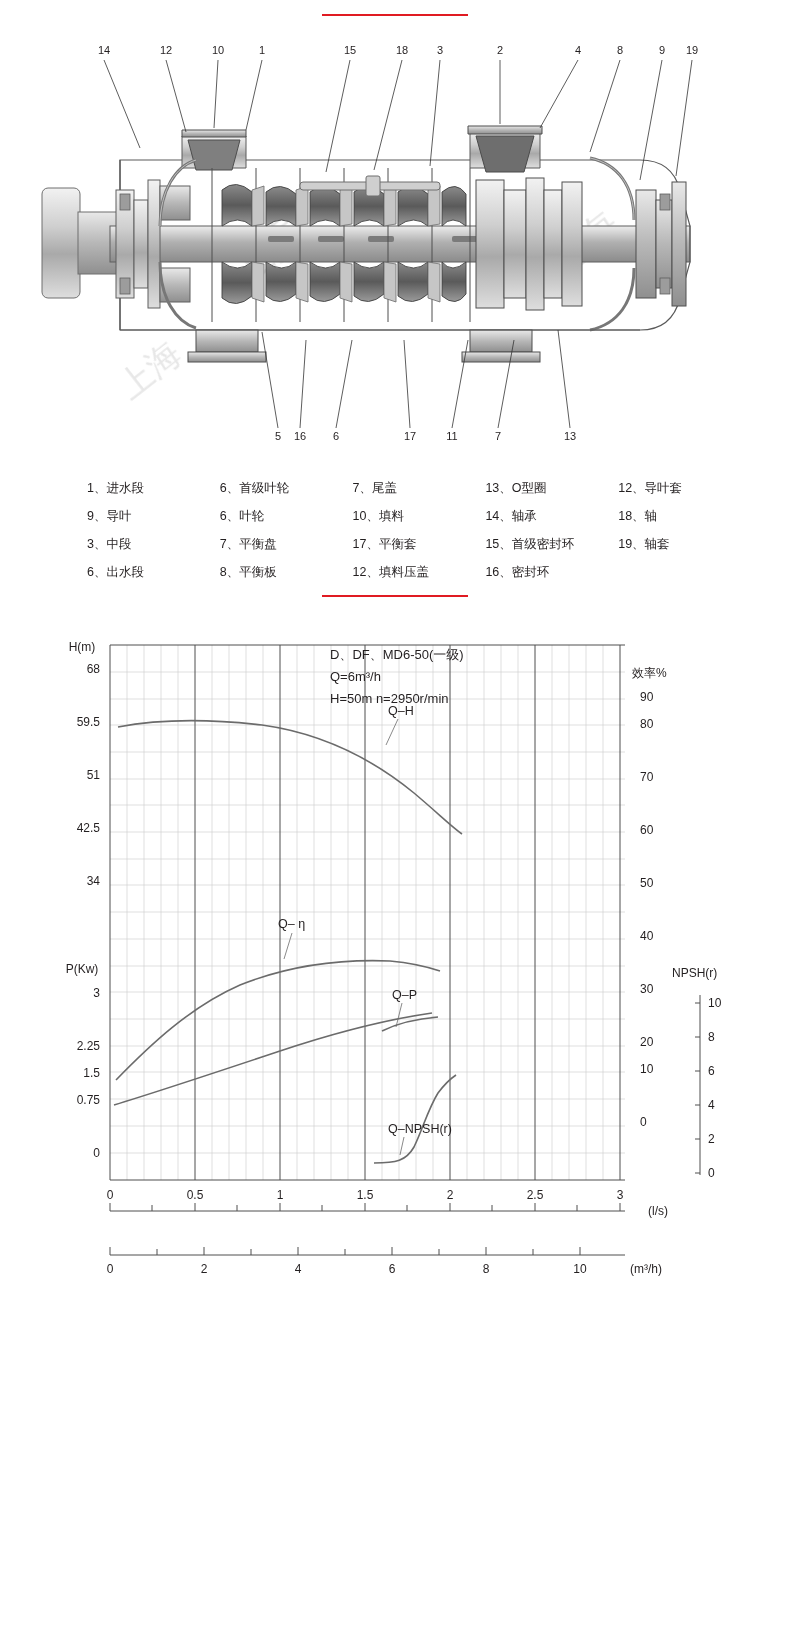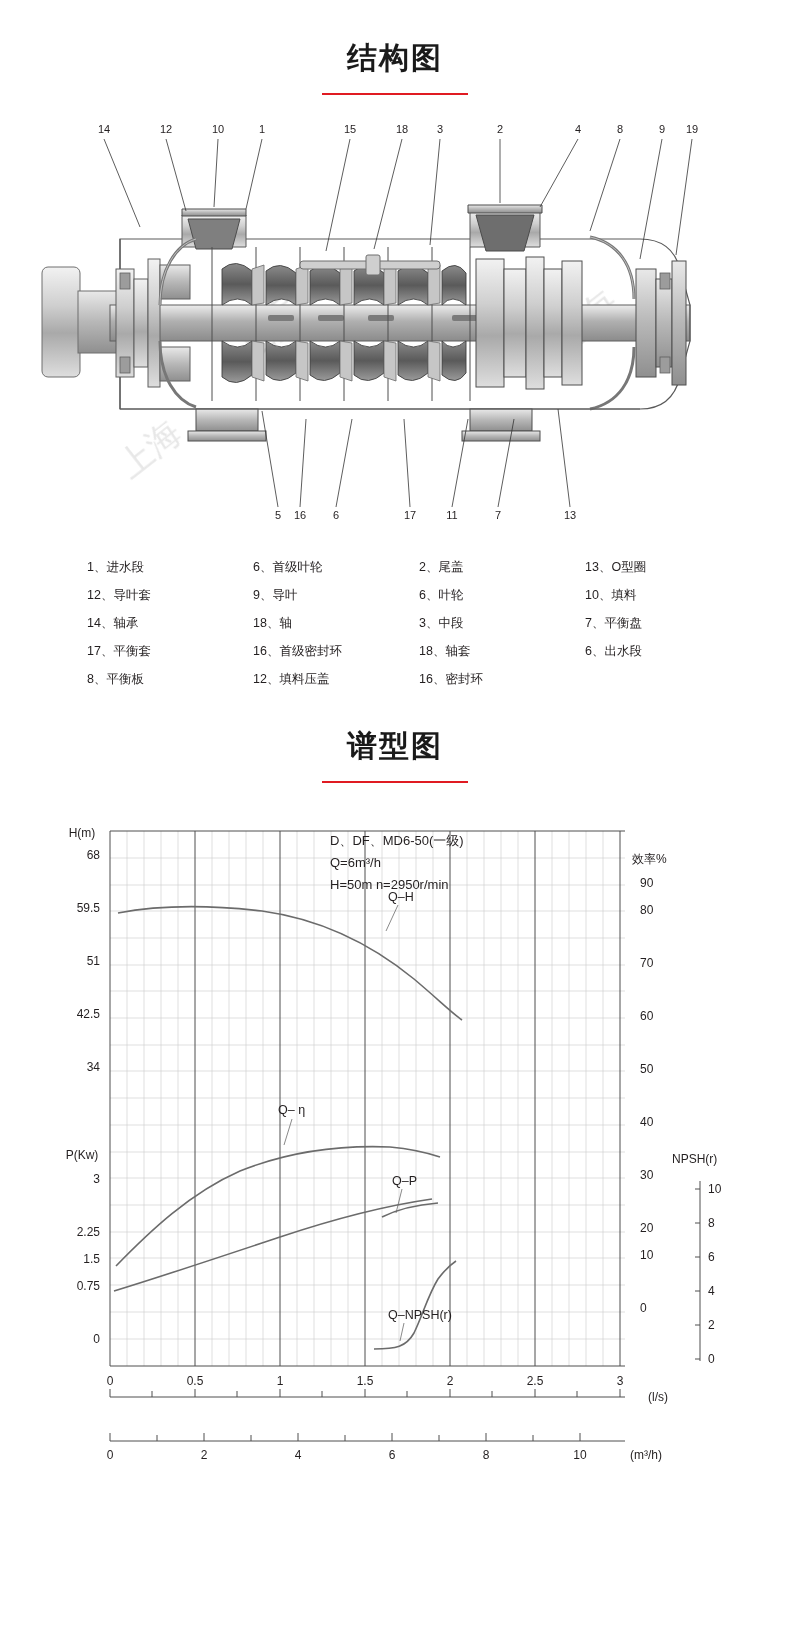--- a/index.html
+++ b/index.html
@@ -37,21 +37,21 @@
     height: 430px;
     margin-top: 24px;
   }
   .structure-svg { display: block; }
 
   
   .legend {
     width: 700px;
     margin: 10px auto 0 auto;
     display: grid;
-    grid-template-columns: repeat(4, 1fr);
+    grid-template-columns: repeat(5, 1fr);
     column-gap: 6px;
     row-gap: 11px;
     font-size: 12.5px;
     color: #231f20;
     padding-left: 42px;
   }
   .legend-item { white-space: nowrap; }
 
   
   .chart-wrap {
@@ -61,21 +61,20 @@
     margin-top: 18px;
   }
   .chart-svg { display: block; }
 
   .wm { fill: #cfcfcf; opacity: .5; }
 </style>
 </head>
 <body>
 
 <div>
-  <div class="section-title">结构图</div>
   <div class="title-rule"></div>
 
   <div class="structure-wrap">
     <svg class="structure-svg" width="790" height="430" viewBox="0 0 790 430" xmlns="http://www.w3.org/2000/svg">
       <defs>
         <linearGradient id="metal" x1="0" y1="0" x2="0" y2="1">
           <stop offset="0%" stop-color="#f2f2f2"></stop>
           <stop offset="35%" stop-color="#cfcfcf"></stop>
           <stop offset="60%" stop-color="#a9a9a9"></stop>
           <stop offset="100%" stop-color="#dedede"></stop>
@@ -274,46 +273,45 @@
         <text x="452" y="400">11</text>
         <text x="498" y="400">7</text>
         <text x="570" y="400">13</text>
       </g>
     </svg>
   </div>
 
   <div class="legend">
     <div class="legend-item">1、进水段</div>
     <div class="legend-item">6、首级叶轮</div>
-    <div class="legend-item">2、尾盖</div>
+    <div class="legend-item">7、尾盖</div>
     <div class="legend-item">13、O型圈</div>
     <div class="legend-item">12、导叶套</div>
 
     <div class="legend-item">9、导叶</div>
     <div class="legend-item">6、叶轮</div>
     <div class="legend-item">10、填料</div>
     <div class="legend-item">14、轴承</div>
     <div class="legend-item">18、轴</div>
 
     <div class="legend-item">3、中段</div>
     <div class="legend-item">7、平衡盘</div>
     <div class="legend-item">17、平衡套</div>
-    <div class="legend-item">16、首级密封环</div>
-    <div class="legend-item">18、轴套</div>
+    <div class="legend-item">15、首级密封环</div>
+    <div class="legend-item">19、轴套</div>
 
     <div class="legend-item">6、出水段</div>
     <div class="legend-item">8、平衡板</div>
     <div class="legend-item">12、填料压盖</div>
     <div class="legend-item">16、密封环</div>
     <div class="legend-item"></div>
   </div>
 </div>
 
 <div>
-  <div class="section-title">谱型图</div>
   <div class="title-rule"></div>
 
   <div class="chart-wrap">
     <svg class="chart-svg" width="790" height="700" viewBox="0 0 790 700" xmlns="http://www.w3.org/2000/svg" font-family="Liberation Sans, sans-serif">
 
       <g>
 
         <g stroke="#c9c9c9" stroke-width="0.6">
 
           <line x1="127" y1="30" x2="127" y2="565"></line>

